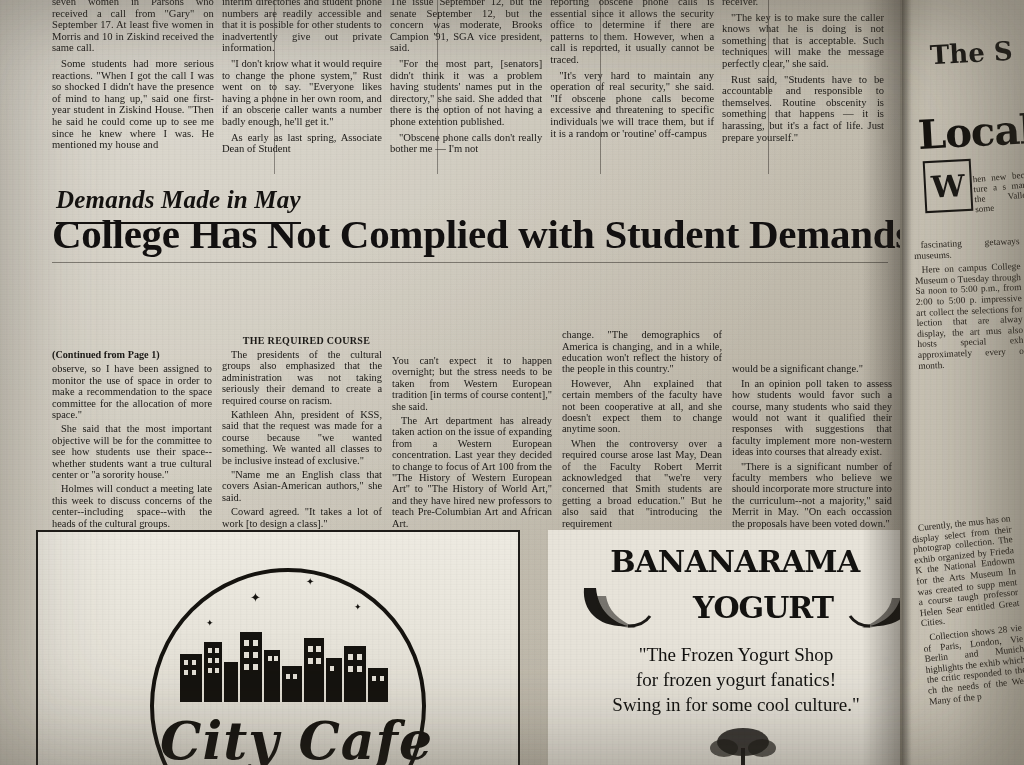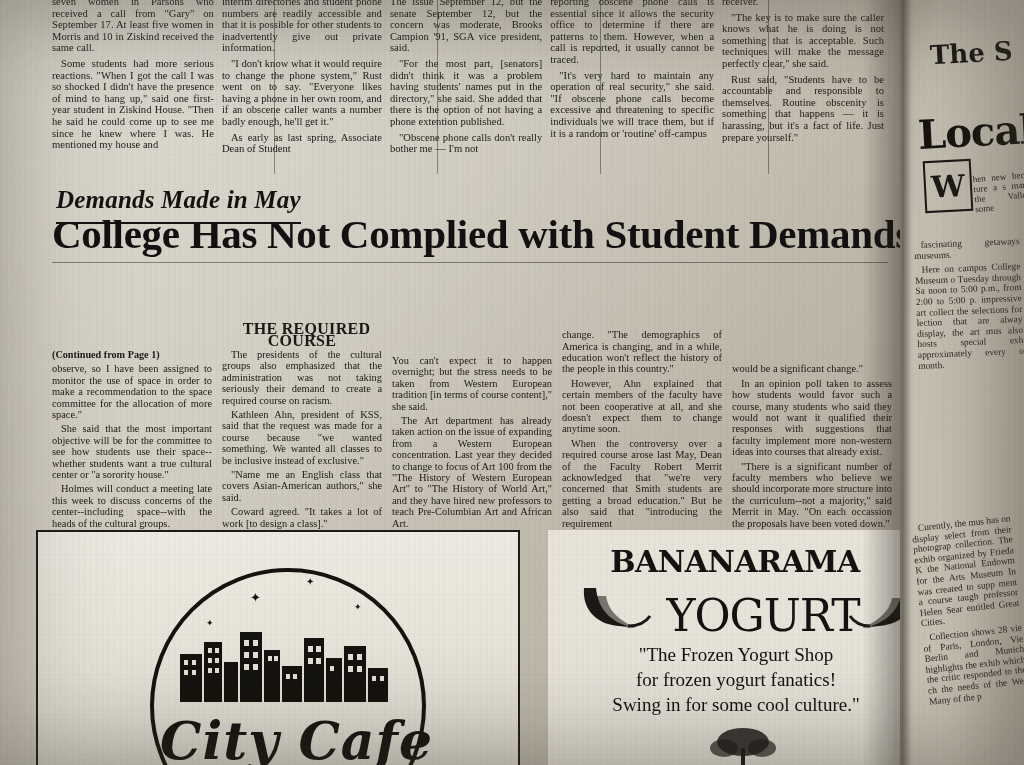--- a/index.html
+++ b/index.html
@@ -86,21 +86,21 @@
   .scol{
     width:160px;padding-right:10px;
     font-size:10.4px;line-height:11.4px;
     text-align:justify;color:#1b1916;
     hyphens:auto;
   }
   .scol p{margin:0 0 3px 0;text-indent:9px;}
   .scol p.noind{text-indent:0;}
   .contd{font-weight:bold;font-size:10.2px;}
   .subhead{
-    font-weight:bold;font-size:16px;text-align:center;
+    font-weight:bold;font-size:10px;text-align:center;
     letter-spacing:.3px;margin:0 0 5px 0;text-indent:0;
   }
 
   
   .ad-citycafe{
     position:absolute;left:36px;top:530px;width:480px;height:235px;
     background:#e7e3d9;
     border:2px solid #1d1b18;
     overflow:hidden;
   }
@@ -130,21 +130,21 @@
     font-family:"DejaVu Serif", serif;
     font-weight:bold;font-size:30px;color:#131210;letter-spacing:-.5px;
   }
   .bn-script{
     position:absolute;left:110px;top:44px;width:200px;text-align:center;
     font-style:italic;font-weight:bold;font-size:17px;color:#131210;
   }
   .bn-yogurt{
     position:absolute;left:110px;top:60px;width:210px;text-align:center;
     font-family:"DejaVu Serif", serif;
-    font-weight:normal;font-size:44px;color:#131210;letter-spacing:-1px;
+    font-weight:bold;font-size:30px;color:#131210;letter-spacing:-1px;
   }
   .bn-tag{
     position:absolute;left:18px;top:112px;width:340px;text-align:center;
     font-size:19px;line-height:25px;color:#131210;
     font-family:"Liberation Serif",serif;
   }
   .bn-tag .l1{font-weight:normal;}
   .banana-svg{position:absolute;}
 
   

